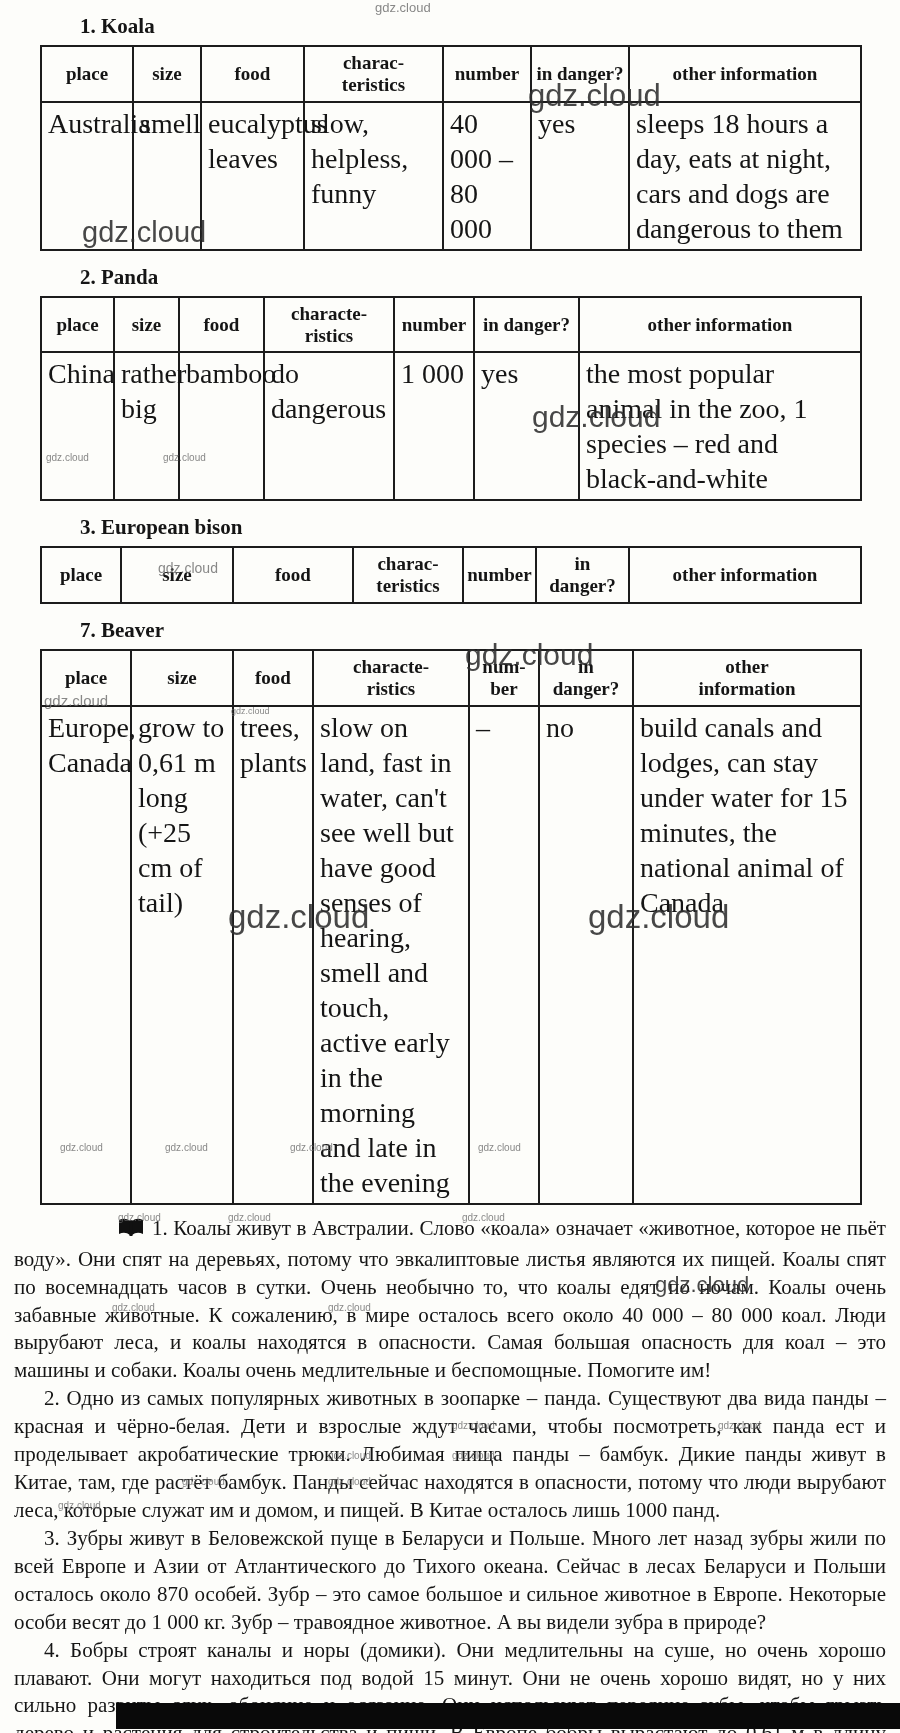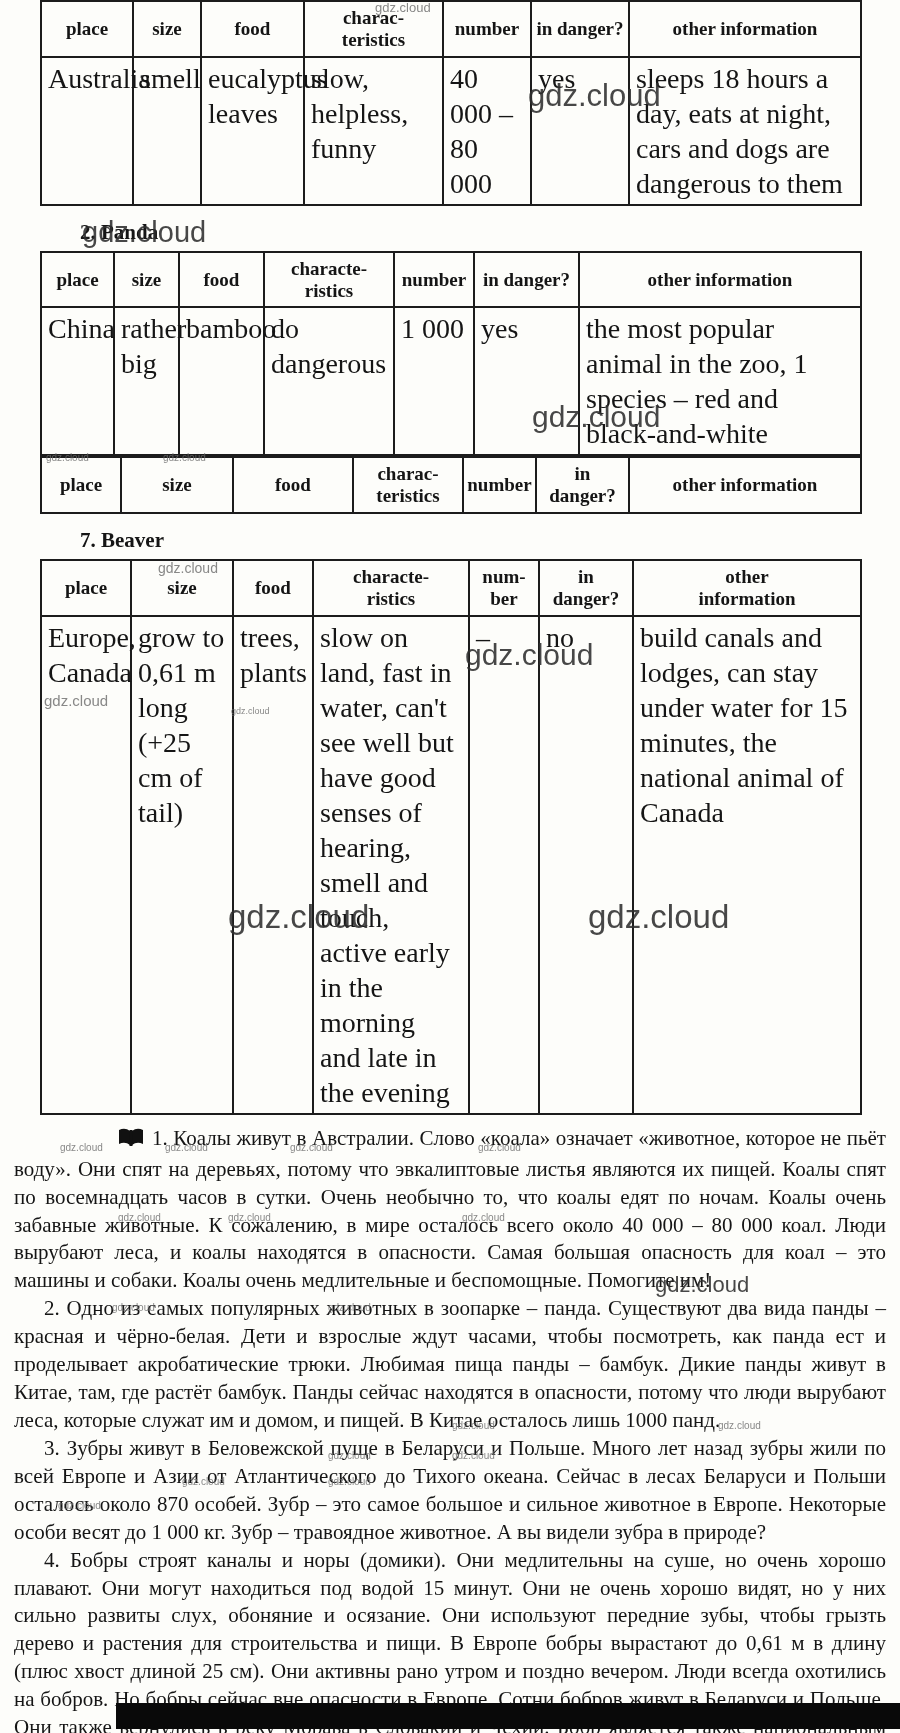--- a/index.html
+++ b/index.html
@@ -88,20 +88,21 @@
     left:116px;top:1703px;width:784px;height:26px;
     background:#090909;
   }
 </style>
 </head>
 <body>
 
 <div id="page">
 
 
+  <div class="tbl-title">1. Koala</div>
   <table class="grid t1">
     <colgroup>
       <col style="width:92px">
         <col style="width:68px">
         <col style="width:103px">
         <col style="width:139px">
         <col style="width:88px">
         <col style="width:98px">
         <col style="width:232px">
     </colgroup>
@@ -159,20 +160,21 @@
 big</td>
       <td>bamboo</td>
       <td>do dangerous</td>
       <td>1 000</td>
       <td>yes</td>
       <td>the most popular animal in the zoo, 1 species – red and black-and-white</td>
     </tr>
   </tbody>
     </table>
 
+  <div class="tbl-title">3. European bison</div>
   <table class="grid t3">
     <colgroup>
       <col style="width:80px">
         <col style="width:112px">
         <col style="width:120px">
         <col style="width:110px">
         <col style="width:73px">
         <col style="width:93px">
         <col style="width:232px">
     </colgroup>

